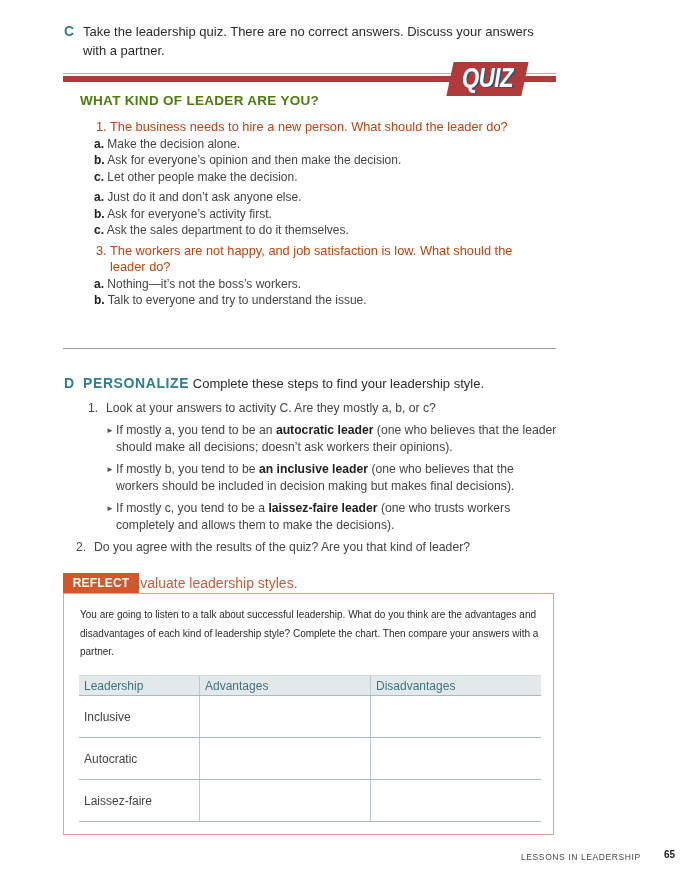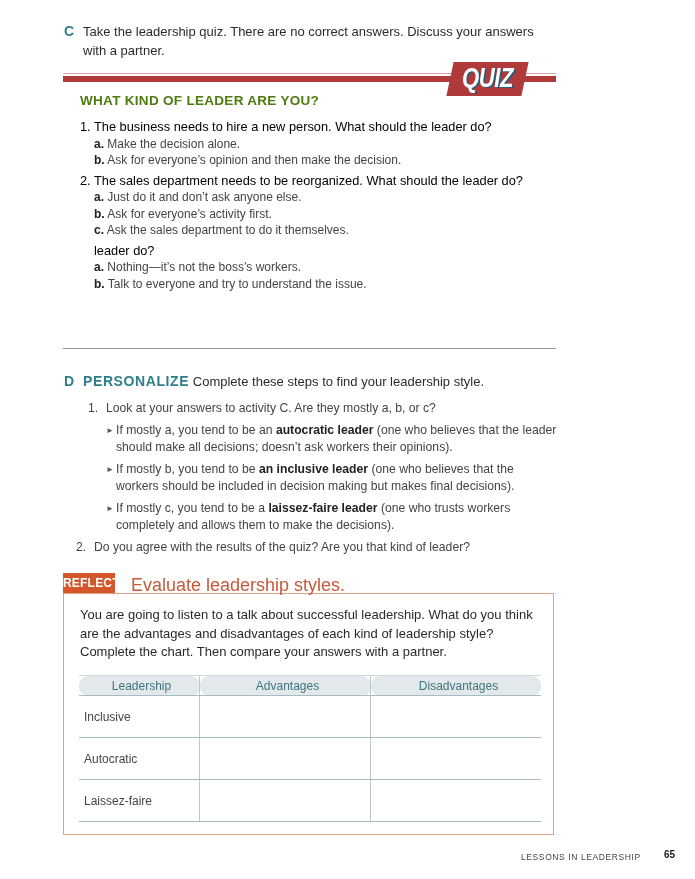--- a/index.html
+++ b/index.html
@@ -27,48 +27,48 @@
     font-family: "Liberation Sans", sans-serif; font-weight: bold; font-style: italic;
     font-size: 27px; line-height: 34px; color: #ffffff; letter-spacing: -0.5px;
     text-shadow: 2px 1px 0 #1f5d7a;
     transform: scaleX(0.82);
   }
   .quiz-title { left: 80px; top: 93px; font-size: 13.5px; font-weight: bold; color: #4d7c0f; letter-spacing: 0.3px; }
 
   
   .questions { left: 80px; top: 119px; width: 475px; font-size: 12.5px; line-height: 16.5px; color: #2a2a2a; }
   .q { margin-bottom: 4px; }
-  .q-stem { font-size: 12.8px; color: #000000; }
+  .q-stem { font-size: 12.8px; color: #c2410c; margin-left: 16px; }
   .q-num { display: inline-block; width: 14px; }
   .q-stem-cont { padding-left: 14px; }
   .opt { padding-left: 14px; font-size: 12px; color: #444; }
   .opt b { color: #222; }
   .quiz-rule { left: 63px; top: 348px; width: 493px; height: 1px; background: #9a9a9a; }
 
   
-  .sec-d { left: 64px; top: 374px; width: 500px; font-size: 13px; line-height: 14px; color: #2b2b2b; }
+  .sec-d { left: 64px; top: 374px; width: 500px; font-size: 13px; line-height: 19px; color: #2b2b2b; }
   .pers { color: #2f7f8a; font-weight: bold; font-size: 14px; letter-spacing: 0.6px; }
   .d-list { left: 88px; top: 400px; width: 470px; font-size: 12.2px; line-height: 17.5px; color: #444; }
   .d-step { margin-bottom: 4px; }
   .d-step-num { display: inline-block; width: 18px; }
   .bullet { padding-left: 18px; margin-bottom: 4px; position: relative; }
   .bullet-arrow { position: absolute; left: 18px; top: 0; font-size: 8px; color: #555; }
   .bullet-text { padding-left: 10px; display: block; }
   .bullet-text b { color: #222; }
 
   
-  .reflect-tag { left: 63px; top: 573px; width: 52px; height: 20px; background: #d4572b; color: #fff; font-size: 12px; line-height: 20px; text-align: center; font-weight: bold; letter-spacing: 0.2px; transform-origin: left; }
-  .reflect-title { left: 131px; top: 575px; font-size: 18px; color: #c65a3a; }
+  .reflect-tag { left: 63px; top: 573px; width: 76px; height: 20px; background: #d4572b; color: #fff; font-size: 12px; line-height: 20px; text-align: center; font-weight: bold; letter-spacing: 0.2px; transform-origin: left; }
+  .reflect-title { left: 131px; top: 575px; font-size: 14px; color: #c65a3a; }
   .reflect-box { left: 63px; top: 593px; width: 491px; height: 242px; border: 1px solid #e0a08a; box-sizing: border-box; }
-  .reflect-body { left: 80px; top: 606px; width: 470px; font-size: 13px; line-height: 18.5px; color: #2a2a2a; }
+  .reflect-body { left: 80px; top: 606px; width: 470px; font-size: 10px; line-height: 18.5px; color: #2a2a2a; }
 
   .lead-table { left: 79px; top: 675px; width: 462px; border-collapse: collapse; font-size: 12px; }
   .lead-table th {
-    background: #e3e9eb; color: #3e7481; font-weight: normal; text-align: center; height: 19px;
-    padding: 0 0 0 5px; border-bottom: 1px solid #a7bcc1; border-top: 1px solid #cfdadd; border-radius: 9px;
+    background: #e3e9eb; color: #3e7481; font-weight: normal; text-align: left; height: 19px;
+    padding: 0 0 0 5px; border-bottom: 1px solid #a7bcc1; border-top: 1px solid #cfdadd;
   }
   .lead-table td {
     height: 41px; padding: 0 0 0 5px; color: #444; border-bottom: 1px solid #a7bcc1; vertical-align: middle;
   }
   .lead-table th + th, .lead-table td + td { border-left: 1px solid #b8cacd; }
   .col1 { width: 115px; } .col2 { width: 165px; }
 
   
   .footer { left: 521px; top: 852px; font-size: 8.5px; color: #444; letter-spacing: 0.6px; }
   .page-num { left: 664px; top: 849px; font-size: 10px; font-weight: bold; color: #222; }
@@ -85,28 +85,29 @@
 <div class="abs quiz-bar"></div>
 <div class="abs quiz-badge"></div>
 <div class="abs quiz-text">QUIZ</div>
 <div class="abs quiz-title">WHAT KIND OF LEADER ARE YOU?</div>
 
 <div class="abs questions">
   <div class="q">
     <div class="q-stem"><span class="q-num">1.</span><span>The business needs to hire a new person. What should the leader do?</span></div>
     <div class="opt"><b>a.</b> <span>Make the decision alone.</span></div>
     <div class="opt"><b>b.</b> <span>Ask for everyone’s opinion and then make the decision.</span></div>
+    <div class="opt"><b>c.</b> <span>Let other people make the decision.</span></div>
   </div>
   <div class="q">
-    <div class="q-stem"><span class="q-num">2.</span><span>The sales department needs to be reorganized. What should the leader do?</span></div>
     <div class="opt"><b>a.</b> <span>Just do it and don’t ask anyone else.</span></div>
     <div class="opt"><b>b.</b> <span>Ask for everyone’s activity first.</span></div>
     <div class="opt"><b>c.</b> <span>Ask the sales department to do it themselves.</span></div>
   </div>
   <div class="q">
+    <div class="q-stem"><span class="q-num">3.</span><span>The workers are not happy, and job satisfaction is low. What should the</span></div>
     <div class="q-stem q-stem-cont">leader do?</div>
     <div class="opt"><b>a.</b> <span>Nothing—it’s not the boss’s workers.</span></div>
     <div class="opt"><b>b.</b> <span>Talk to everyone and try to understand the issue.</span></div>
   </div>
 </div>
 <div class="abs quiz-rule"></div>
 
 <div class="abs sec-d">
   <span class="sec-letter">D</span><span class="pers">PERSONALIZE</span> <span>Complete these steps to find your leadership style.</span>
 </div>

